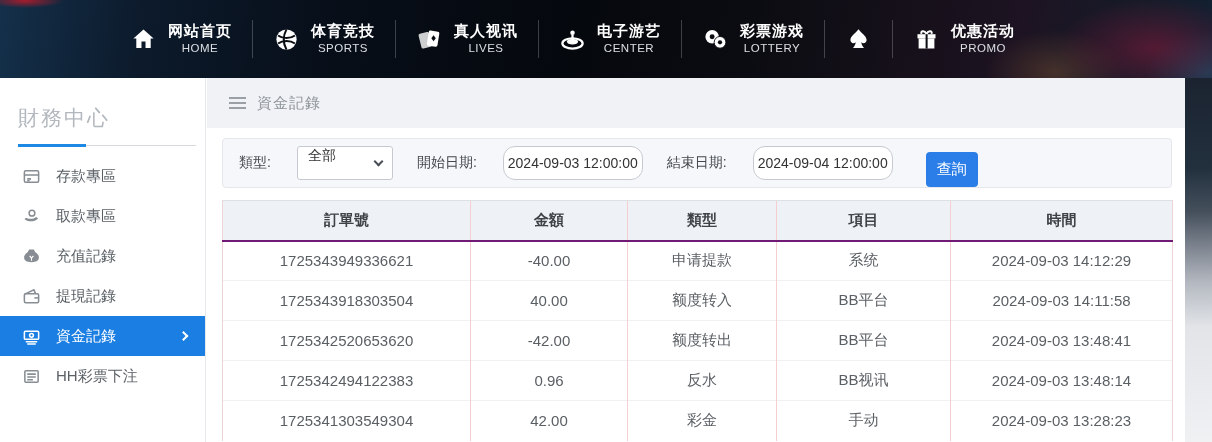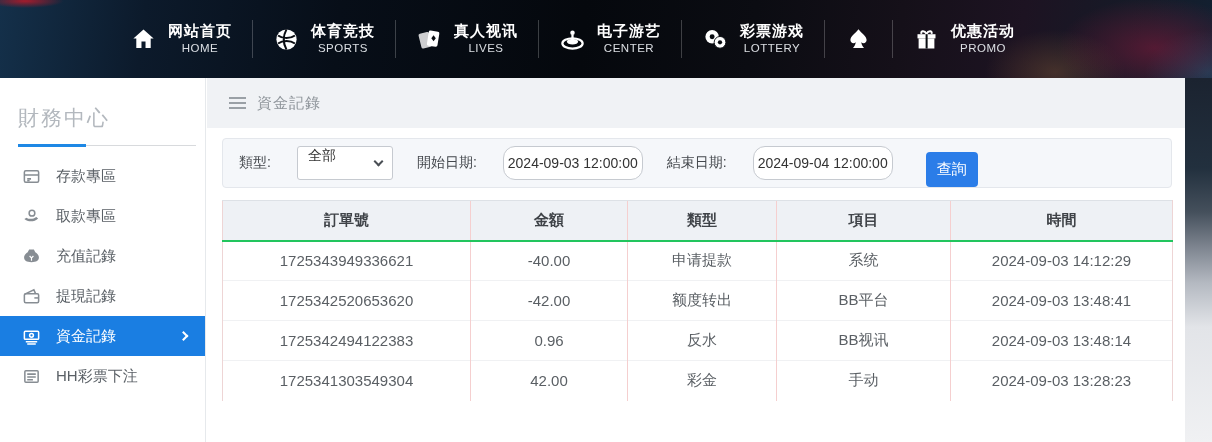--- a/index.html
+++ b/index.html
@@ -70,21 +70,21 @@
   .select-chevron { position:absolute; right:10px; top:11px; width:7px; height:7px;
     border-right:2px solid #4a4f55; border-bottom:2px solid #4a4f55; transform:rotate(45deg); }
   .date-input { width:140px; height:34px; border:1px solid #c6cad0; border-radius:12px; background:#fff;
     font-size:14px; color:#333; text-align:center; font-family:"Liberation Sans","DejaVu Sans",sans-serif; outline:none; }
   .search-btn { margin-left:13px; width:52px; height:35px; background:#2b7de8; color:#fff; border:none;
     border-radius:4px; font-size:15px; cursor:pointer; font-family:"Liberation Sans","DejaVu Sans",sans-serif;margin-top:12px; }
 
   .records-table { margin:12px 13px 0 15px; border-collapse:collapse; width:950px; table-layout:fixed; }
   .records-table th, .records-table td { text-align:center; height:40px; }
   .records-table th { background:#eef1f5; font-size:15px; font-weight:bold; color:#3f4348;
-    border-bottom:2px solid #22c55e; border-top:1px solid #dde1e6;margin-left:17px; }
+    border-bottom:2px solid #701a75; border-top:1px solid #dde1e6;margin-left:17px; }
   .records-table td { font-size:15px; color:#5a5f64; border-top:1px solid #f0f1f3; }
   .records-table tr > *:first-child { border-left:1px solid #eed5d5; }
   .records-table tr > *:last-child { border-right:1px solid #eed5d5; }
   .records-table th + th, .records-table td + td { border-left:1px solid #f5cfcf; }
   .records-table tbody tr:first-child td { border-top:none; }
   .col-order { width:248px; } .col-amount { width:157px; } .col-type { width:149px; }
   .col-item { width:174px; } .col-time { width:222px; }
 </style>
 </head>
 <body>
@@ -286,20 +286,27 @@
       </thead>
       <tbody>
         <tr>
           <td>1725343949336621</td>
           <td>-40.00</td>
           <td>申请提款</td>
           <td>系统</td>
           <td>2024-09-03 14:12:29</td>
         </tr>
         <tr>
+          <td>1725343918303504</td>
+          <td>40.00</td>
+          <td>额度转入</td>
+          <td>BB平台</td>
+          <td>2024-09-03 14:11:58</td>
+        </tr>
+        <tr>
           <td>1725342520653620</td>
           <td>-42.00</td>
           <td>额度转出</td>
           <td>BB平台</td>
           <td>2024-09-03 13:48:41</td>
         </tr>
         <tr>
           <td>1725342494122383</td>
           <td>0.96</td>
           <td>反水</td>

